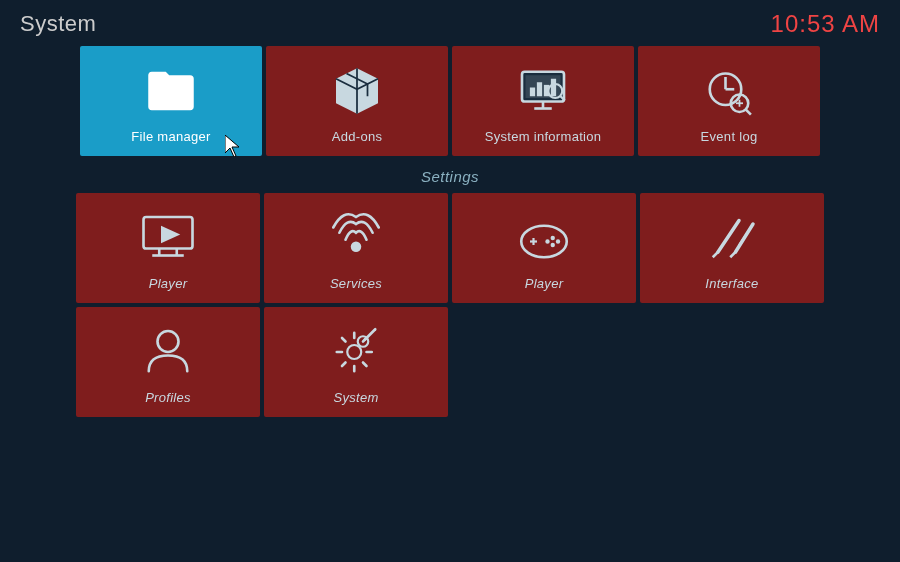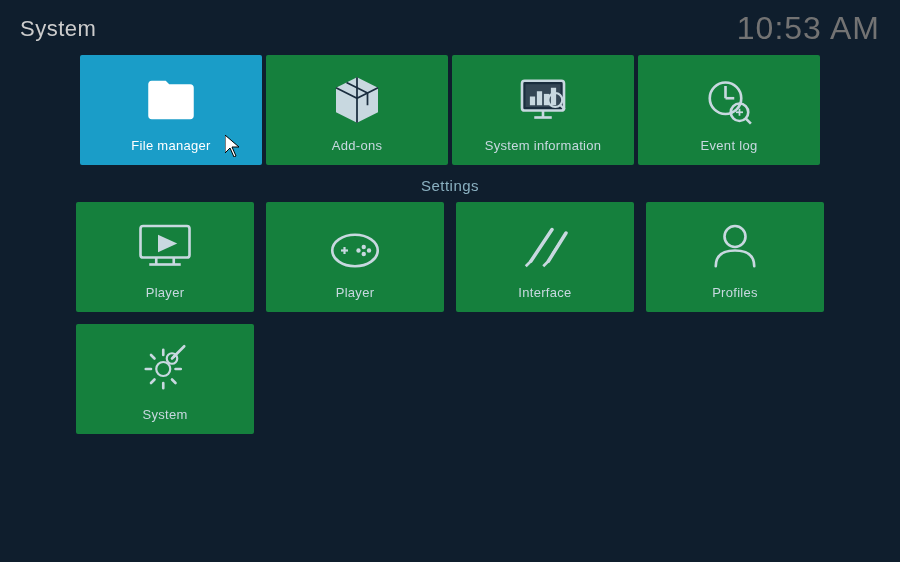--- a/index.html
+++ b/index.html
@@ -23,41 +23,41 @@
     }
 
     .header-title {
       font-size: 22px;
       font-weight: 400;
       color: #ccc;
       letter-spacing: 0.5px;
     }
 
     .header-time {
-      font-size: 32px;
+      font-size: 24px;
       font-weight: 300;
-      color: #737373;
+      color: #ef4444;
       letter-spacing: 1px;
     }
 
     
     .top-row {
       display: flex;
       padding: 0 80px;
       gap: 4px;
       margin-bottom: 2px;
     }
 
     .tile {
       flex: 1;
       display: flex;
       flex-direction: column;
       align-items: center;
       justify-content: center;
-      background: #15803d;
+      background: #7f1d1d;
       border-radius: 2px;
       padding: 16px 8px 12px 8px;
       cursor: pointer;
       gap: 10px;
       min-height: 110px;
     }
 
     .tile.active {
       background: #1a9dc8;
     }
@@ -69,34 +69,35 @@
       letter-spacing: 0.3px;
     }
 
     .tile.active .tile-label {
       color: #fff;
     }
 
     
     .settings-section {
       padding: 0 76px;
+      font-style: italic;
     }
 
     .settings-heading {
       text-align: center;
       font-size: 15px;
       color: #8ab0c0;
       padding: 10px 0 8px 0;
       letter-spacing: 0.5px;
     }
 
     .settings-grid {
       display: grid;
       grid-template-columns: repeat(4, 1fr);
-      gap: 12px;
+      gap: 4px;
     }
 
     
     .icon-container {
       width: 56px;
       height: 56px;
       display: flex;
       align-items: center;
       justify-content: center;
     }
@@ -212,20 +213,32 @@
           <line x1="22" y1="44" x2="22" y2="52" style="stroke:#c8d8e0;stroke-width:3;"></line>
           <line x1="42" y1="44" x2="42" y2="52" style="stroke:#c8d8e0;stroke-width:3;"></line>
           <line x1="14" y1="52" x2="50" y2="52" style="stroke:#c8d8e0;stroke-width:3;"></line>
         </svg>
       </div>
       <span class="tile-label">Player</span>
     </div>
 
 
 
+    <div class="tile">
+      <div class="icon-container">
+        <svg viewBox="0 0 64 64" xmlns="http://www.w3.org/2000/svg">
+
+          <circle cx="32" cy="42" r="6" style="fill:#c8d8e0;"></circle>
+          <path d="M20 34 Q26 20 32 26 Q38 20 44 34" style="fill:none;stroke:#c8d8e0;stroke-width:3;stroke-linecap:round;"></path>
+          <path d="M13 26 Q22 8 32 16 Q42 8 51 26" style="fill:none;stroke:#c8d8e0;stroke-width:3;stroke-linecap:round;"></path>
+          <path d="M6 20 Q18 -2 32 8 Q46 -2 58 20" style="fill:none;stroke:#c8d8e0;stroke-width:3;stroke-linecap:round;"></path>
+        </svg>
+      </div>
+      <span class="tile-label">Services</span>
+    </div>
 
     <div class="tile">
       <div class="icon-container">
         <svg viewBox="0 0 64 64" xmlns="http://www.w3.org/2000/svg">
 
           <ellipse cx="32" cy="36" rx="26" ry="18" style="fill:none;stroke:#c8d8e0;stroke-width:3;"></ellipse>
 
           <line x1="16" y1="36" x2="24" y2="36" style="stroke:#c8d8e0;stroke-width:2.5;"></line>
           <line x1="20" y1="32" x2="20" y2="40" style="stroke:#c8d8e0;stroke-width:2.5;"></line>
 

